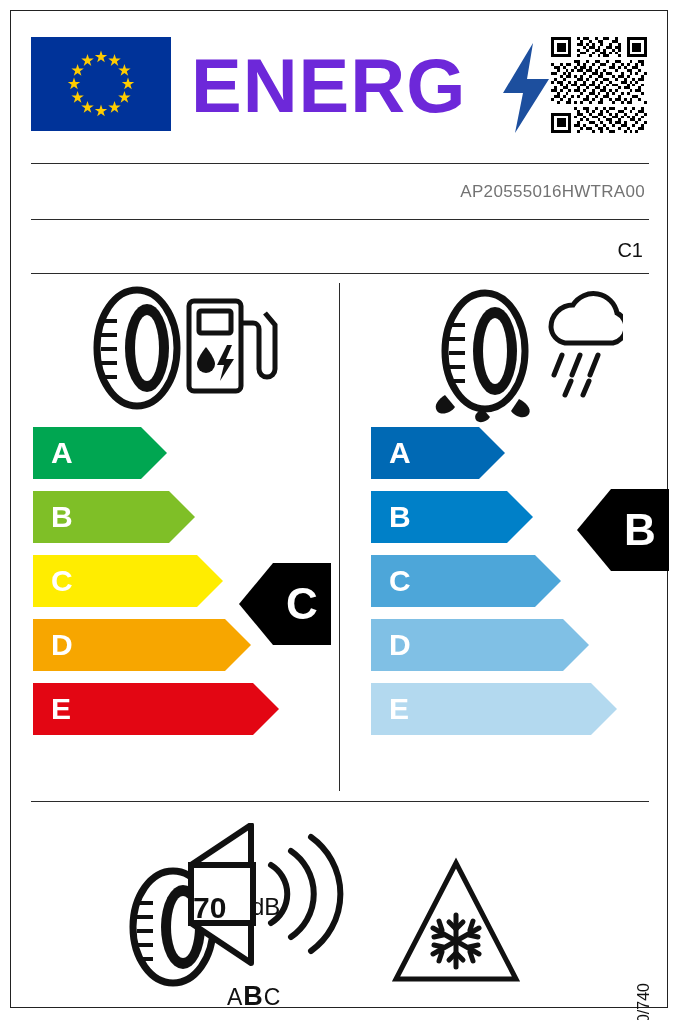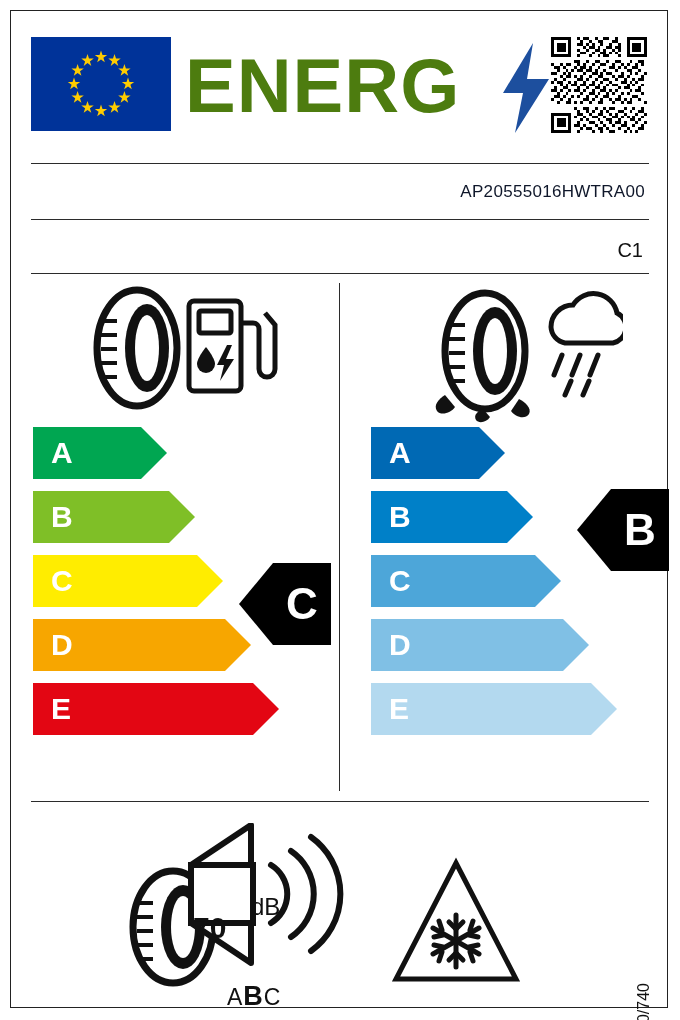--- a/index.html
+++ b/index.html
@@ -36,26 +36,26 @@
     position: absolute;
     left: 20px;
     top: 26px;
     width: 140px;
     height: 94px;
     background: #003399;
   }
   .eu-flag svg { display:block; }
   .energy-word {
     position: absolute;
-    left: 174px;
+    left: 180px;
     top: 34px;
     font-size: 76px;
     font-weight: bold;
     letter-spacing: 1px;
-    color: #4d7c0f;
+    color: #6d28d9;
     line-height: 82px;
   }
   .bolt {
     position: absolute;
     left: 488px;
     top: 32px;
     width: 52px;
     height: 90px;
   }
   .qr {
@@ -84,21 +84,21 @@
     top: 170px;
     font-size: 19px;
     color: #1a1a1a;
     letter-spacing: .5px;
   }
   .sku {
     position: absolute;
     right: 22px;
     top: 171px;
     font-size: 17px;
-    color: #0f172a;
+    color: #737373;
     letter-spacing: .3px;
   }
   .tyre-size {
     position: absolute;
     left: 22px;
     top: 222px;
     font-size: 26px;
     color: #111;
     letter-spacing: .5px;
   }
@@ -204,21 +204,20 @@
     width: 230px;
     height: 168px;
   }
   .noise-value {
     position: absolute;
     left: 182px;
     top: 880px;
     font-size: 30px;
     font-weight: bold;
     color: #111;
-    margin-top: 20px;
   }
   .noise-unit {
     position: absolute;
     left: 240px;
     top: 882px;
     font-size: 24px;
     color: #111;
   }
   .noise-classes {
     position: absolute;

